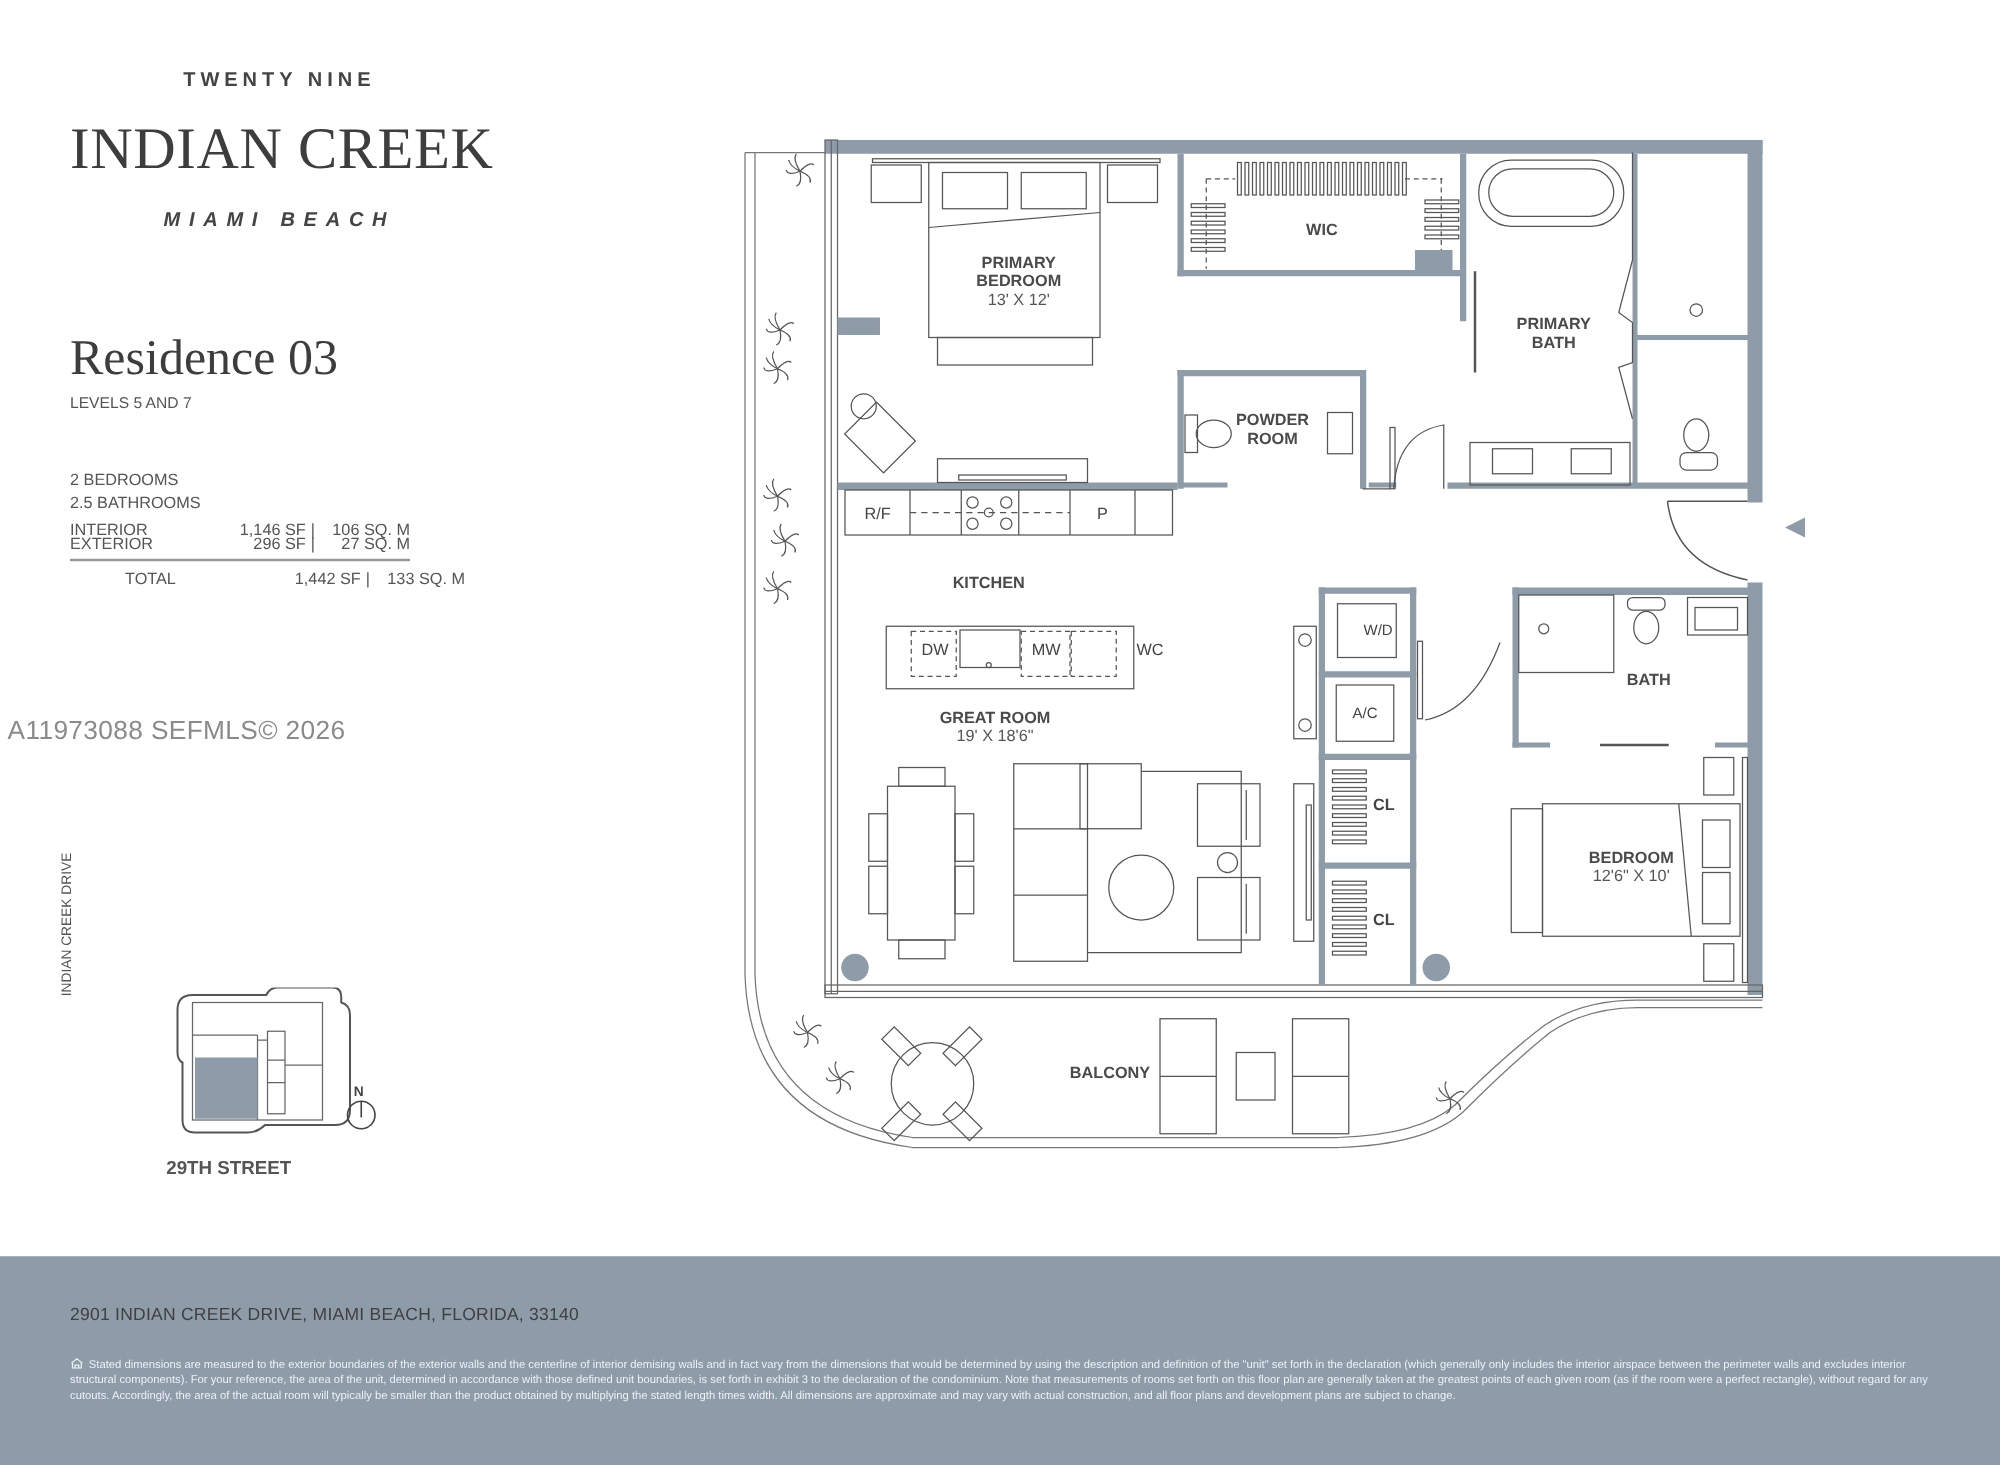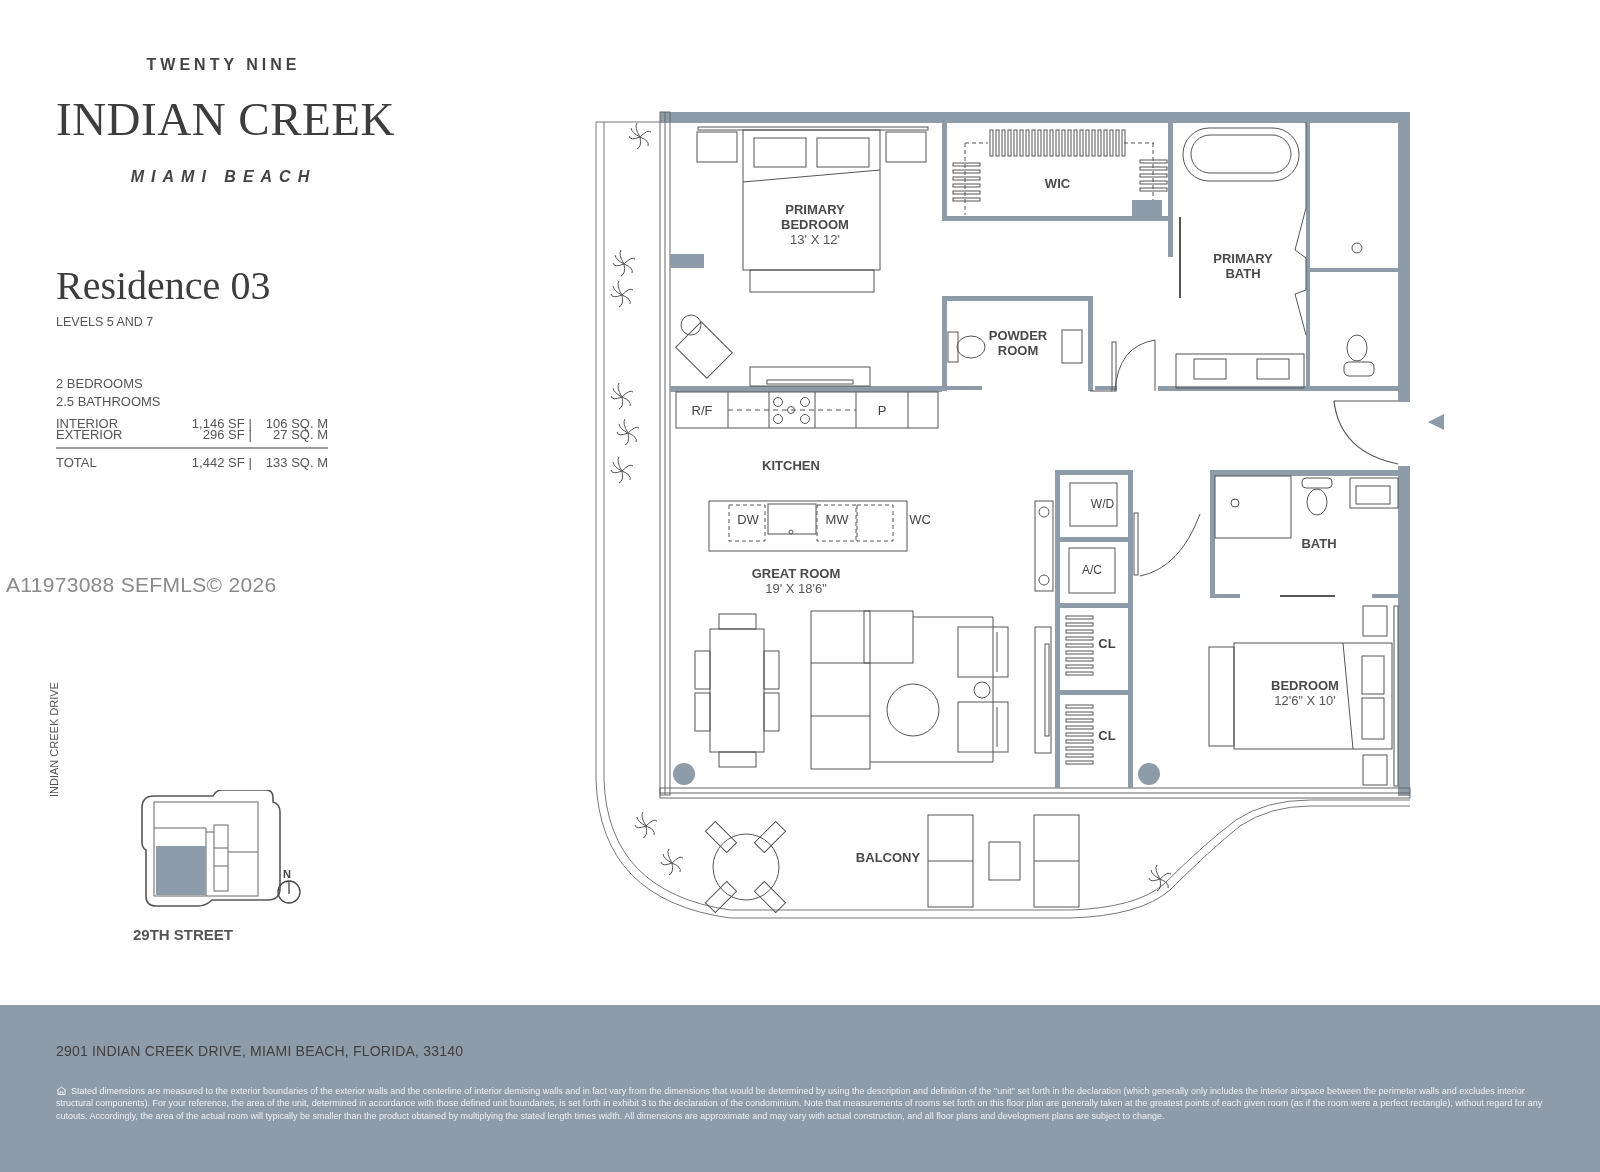--- a/index.html
+++ b/index.html
@@ -50,21 +50,21 @@
 </div>
 <div class="abs spec-row" style="top:427px;">
   <span>EXTERIOR</span>
   <span class="val">
     <span class="sf">296 SF</span>
     <span>|</span>
     <span class="sqm">27 SQ. M</span>
   </span>
 </div>
 <div class="abs divider" style="top:447px;"></div>
-<div class="abs spec-row" style="top:455px;">
+<div class="abs spec-row" style="top:455px;margin-left:44px;">
   <span>TOTAL</span>
   <span class="val">
     <span class="sf">1,442 SF</span>
     <span>|</span>
     <span class="sqm">133 SQ. M</span>
   </span>
 </div>
 
 <div class="abs watermark">A11973088  SEFMLS© 2026</div>
 

